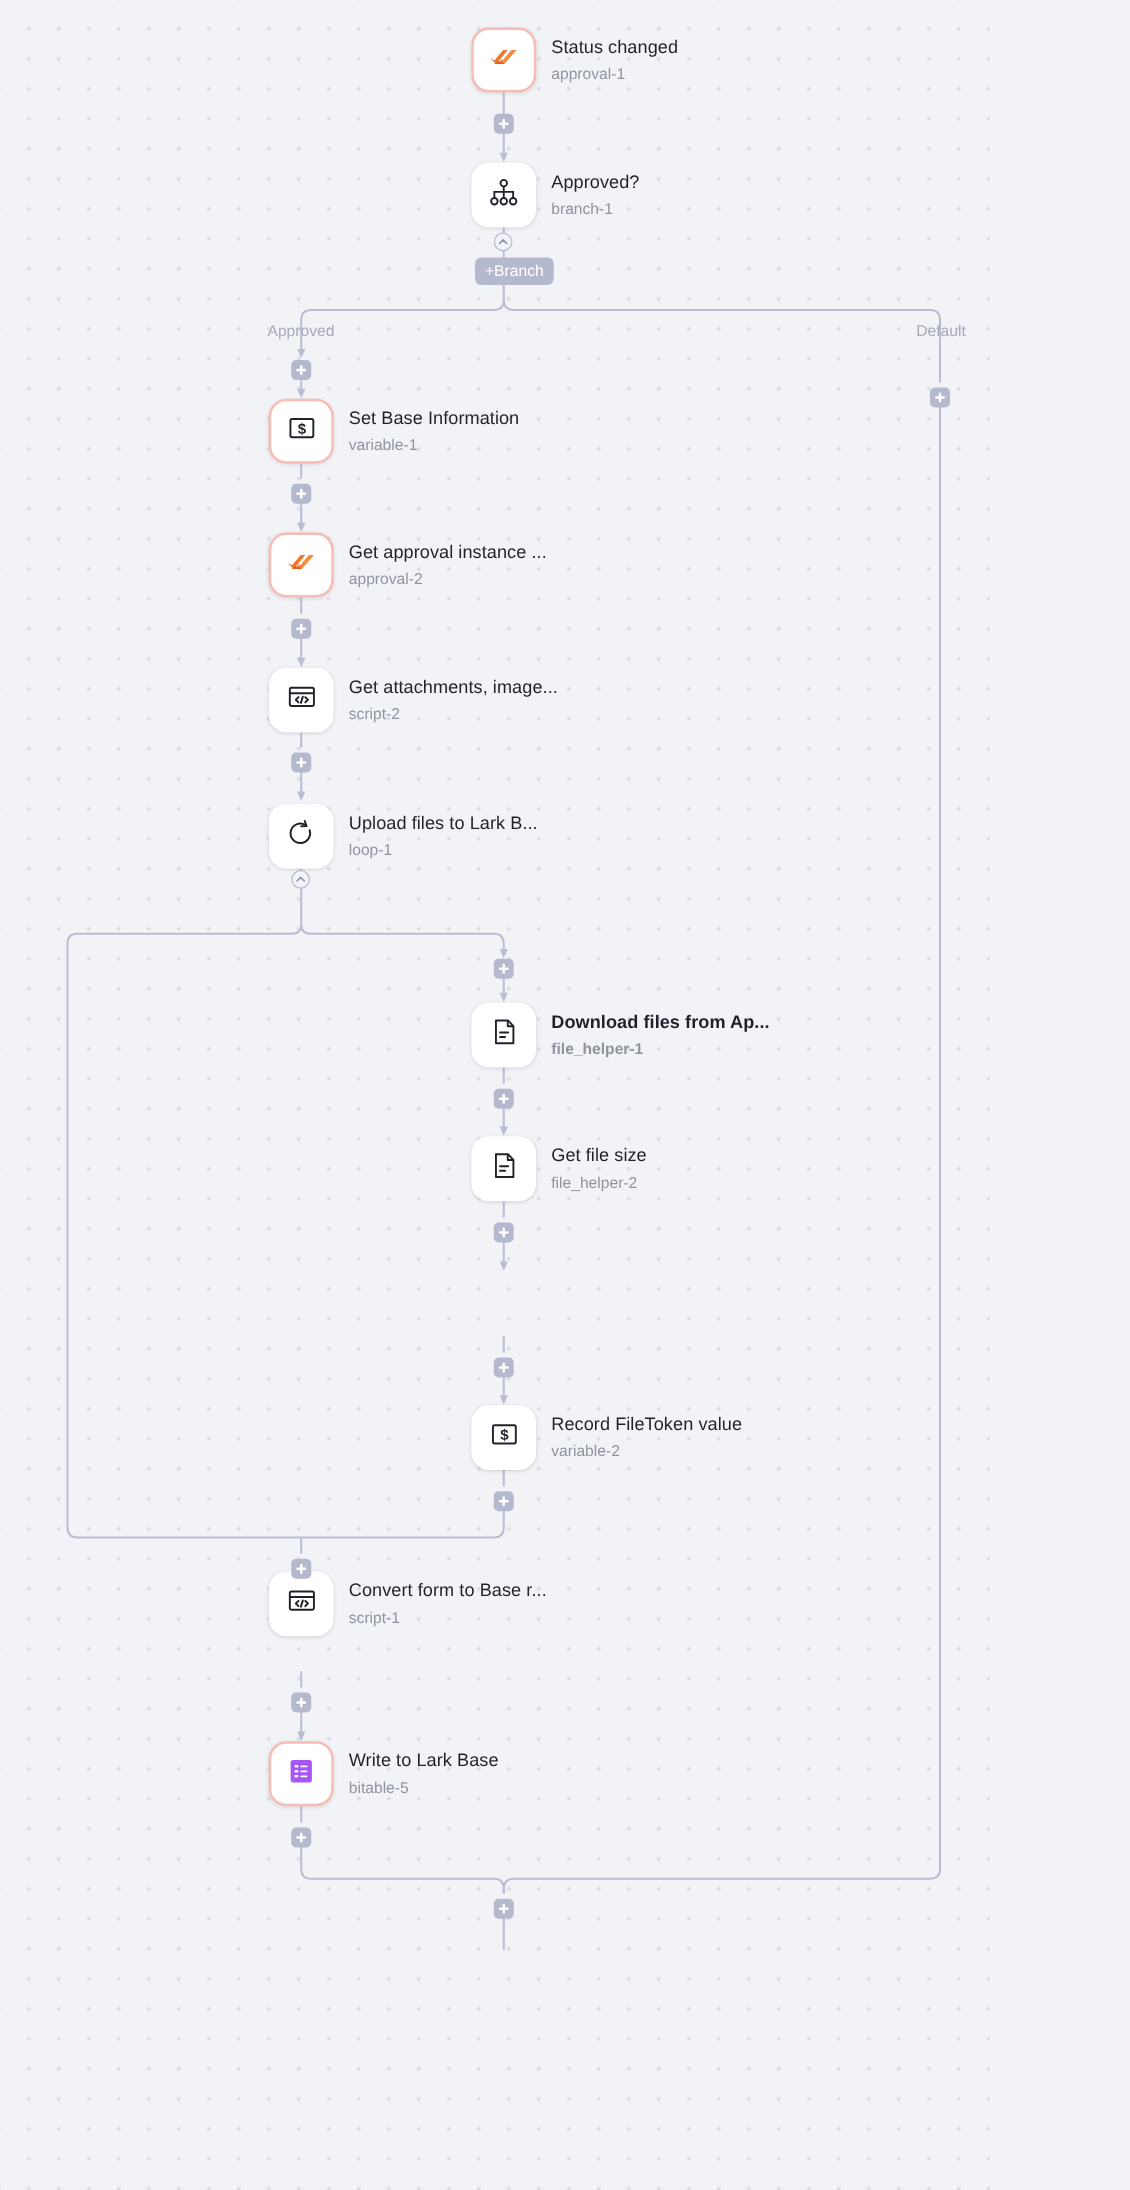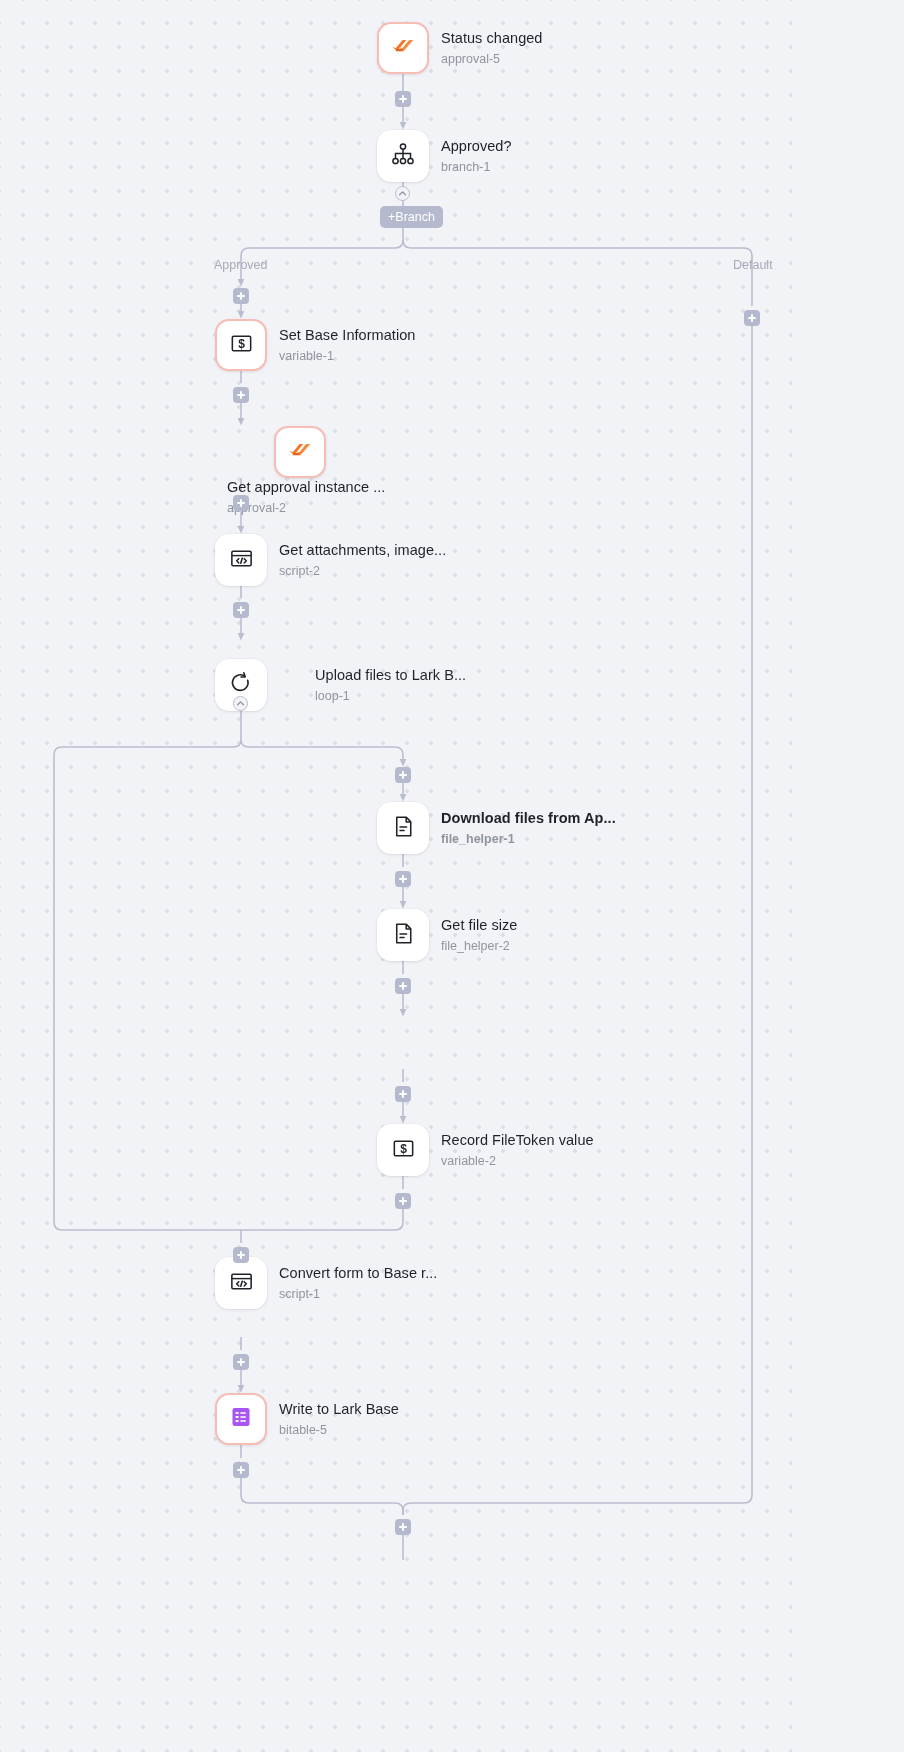--- a/index.html
+++ b/index.html
@@ -188,21 +188,21 @@
       <span>
         <svg width="30" height="30" viewBox="0 0 32 32">
           <path d="M4.5 16.5 L9.5 21.5 L19.5 9.5 L15.5 9.5 L8.2 18.4 Z" fill="#f5762a"></path>
           <path d="M11.5 16.5 L16.5 21.5 L27 9.5 L22.5 9.5 L15.2 18.4 Z" fill="#f78b3d"></path>
           <path d="M8 21.6 L16.6 21.6 L14.5 19.2 L9.6 19.2 Z" fill="#e8601a"></path>
         </svg>
       </span>
     </div>
     <div class="node-text">
       <div class="node-title">Status changed</div>
-      <div class="node-sub">approval-5</div>
+      <div class="node-sub">approval-1</div>
     </div>
   </div>
 
   <div class="node" style="left:377px; top:130px;">
     <div class="node-box">
       <span>
         <svg width="28" height="28" viewBox="0 0 28 28" fill="none" stroke="#1f2329" stroke-width="1.5">
           <circle cx="14" cy="6.5" r="2.6"></circle>
           <circle cx="6.5" cy="21" r="2.6"></circle>
           <circle cx="14" cy="21" r="2.6"></circle>
@@ -225,21 +225,21 @@
           <text x="14" y="18.6" font-family="Liberation Sans, sans-serif" font-size="12.5" font-weight="bold" text-anchor="middle" fill="#1f2329">$</text>
         </svg>
       </span>
     </div>
     <div class="node-text">
       <div class="node-title">Set Base Information</div>
       <div class="node-sub">variable-1</div>
     </div>
   </div>
 
-  <div class="node" style="left:215px; top:426px;flex-direction:column;">
+  <div class="node" style="left:215px; top:426px;">
     <div class="node-box highlight">
       <span>
         <svg width="30" height="30" viewBox="0 0 32 32">
           <path d="M4.5 16.5 L9.5 21.5 L19.5 9.5 L15.5 9.5 L8.2 18.4 Z" fill="#f5762a"></path>
           <path d="M11.5 16.5 L16.5 21.5 L27 9.5 L22.5 9.5 L15.2 18.4 Z" fill="#f78b3d"></path>
           <path d="M8 21.6 L16.6 21.6 L14.5 19.2 L9.6 19.2 Z" fill="#e8601a"></path>
         </svg>
       </span>
     </div>
     <div class="node-text">
@@ -259,21 +259,21 @@
           <path d="M14.8 13.8 L13.2 19.0" stroke-linecap="round"></path>
         </svg>
       </span>
     </div>
     <div class="node-text">
       <div class="node-title">Get attachments, image...</div>
       <div class="node-sub">script-2</div>
     </div>
   </div>
 
-  <div class="node" style="left:215px; top:659px;gap:36px;">
+  <div class="node" style="left:215px; top:643px;">
     <div class="node-box">
       <span>
         <svg width="26" height="26" viewBox="0 0 28 28" fill="none" stroke="#1f2329" stroke-width="1.7" stroke-linecap="round">
           <path d="M21.2 11.0 A 8.4 8.4 0 1 1 17.4 6.3"></path>
           <path d="M17.0 3.0 L18.6 7.4 L14.0 7.6" stroke-linejoin="round"></path>
         </svg>
       </span>
     </div>
     <div class="node-text">
       <div class="node-title">Upload files to Lark B...</div>

